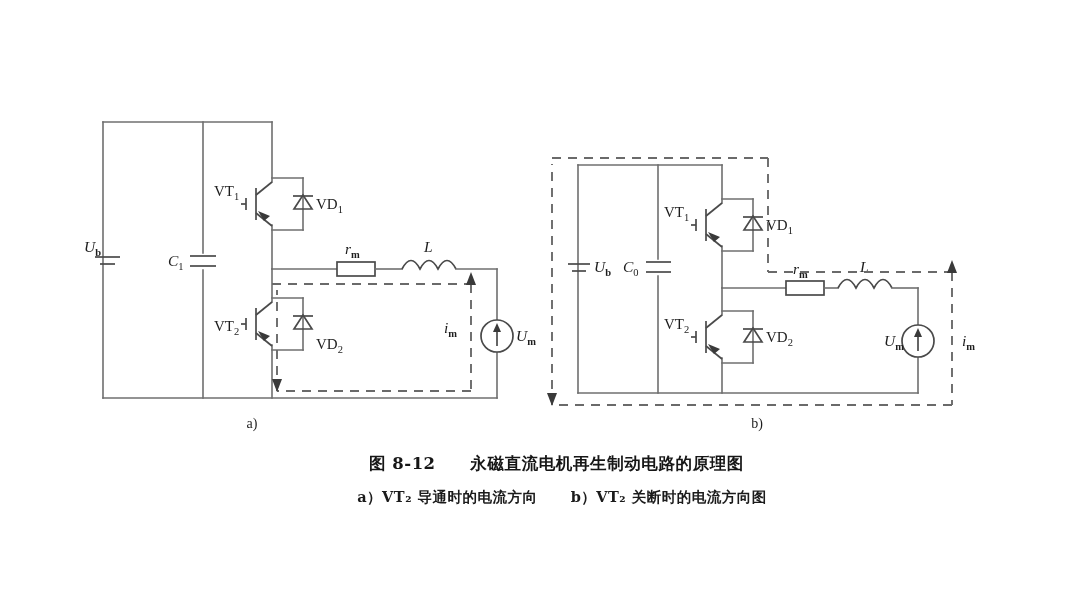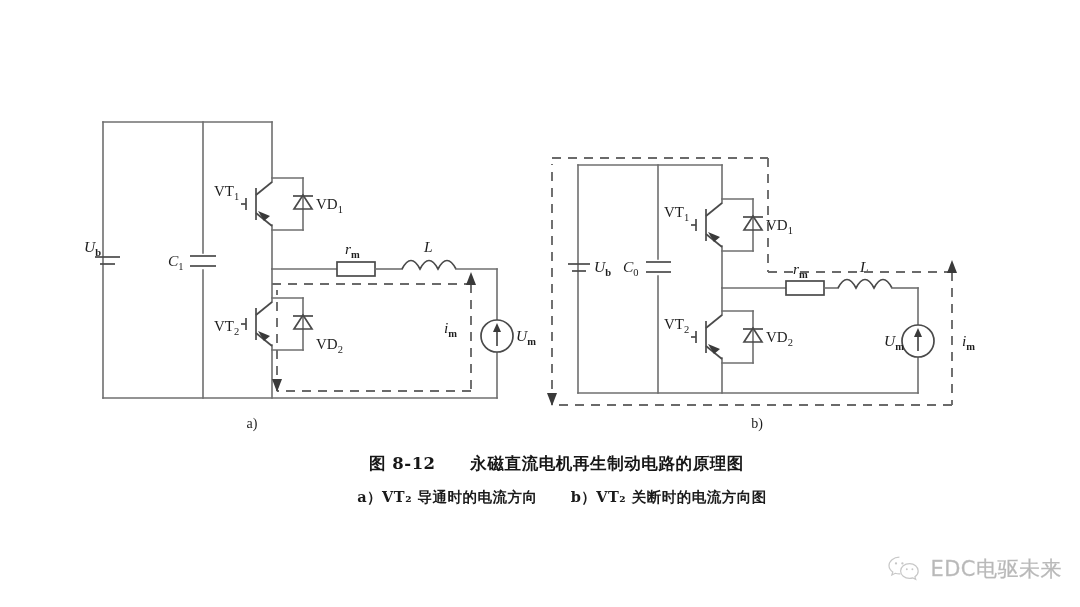--- a/index.html
+++ b/index.html
@@ -312,29 +312,14 @@
       <span class="gap" style="display:inline-block;width:22px"></span>
       <span>永磁直流电机再生制动电路的原理图</span>
     </div>
     <div class="caption-sub">
       <span class="seg">a）VT₂ 导通时的电流方向</span>
       <span class="gap"></span>
       <span class="seg">b）VT₂ 关断时的电流方向图</span>
     </div>
   </div>
 
-  <div class="watermark">
-    <svg class="wm-icon" width="34" height="28" viewBox="0 0 34 28">
-      <g fill="none" stroke="#a6a6a6" stroke-width="1.2">
-        <path d="M12.4 2.2C6.6 2.2 2 6.0 2 10.6c0 2.6 1.5 4.9 3.8 6.4l-1.0 3.0 3.4-1.7c1.3 0.4 2.7 0.6 4.2 0.6 0.3 0 0.7 0 1.0 0"></path>
-        <path d="M22.6 8.6c-5.0 0-9.0 3.3-9.0 7.4 0 4.1 4.0 7.4 9.0 7.4 1.1 0 2.2-0.2 3.2-0.5l2.9 1.5-0.8-2.6c2.0-1.3 3.3-3.4 3.3-5.8 0-4.1-4.0-7.4-8.6-7.4z"></path>
-      </g>
-      <g fill="#a6a6a6">
-        <circle cx="9.0" cy="8.4" r="1.15"></circle>
-        <circle cx="15.4" cy="8.4" r="1.15"></circle>
-        <circle cx="19.8" cy="14.2" r="0.95"></circle>
-        <circle cx="25.4" cy="14.2" r="0.95"></circle>
-      </g>
-    </svg>
-    <span class="wm-text">EDC电驱未来</span>
-  </div>
 
 </div>
 
 </body></html>

